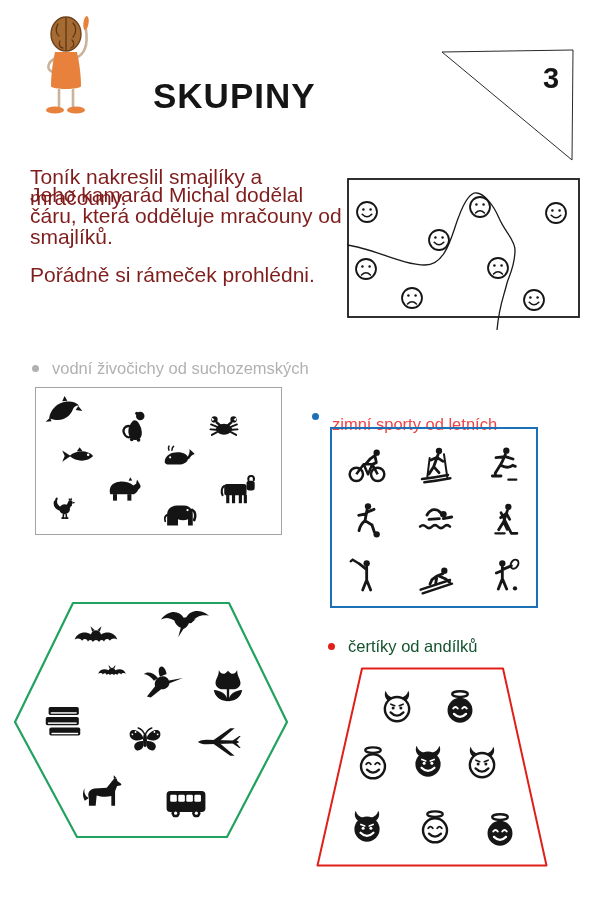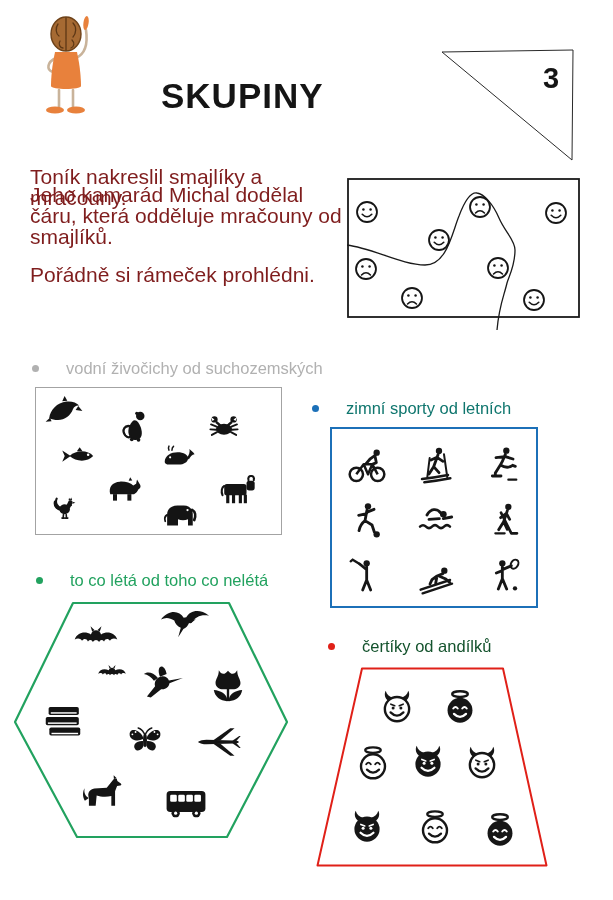--- a/index.html
+++ b/index.html
@@ -3,21 +3,21 @@
 <meta charset="utf-8">
 <style>
   html,body{margin:0;padding:0;background:#fff;}
   .page{position:relative;width:613px;height:900px;background:#fff;overflow:hidden;
         font-family:"Liberation Sans","DejaVu Sans",sans-serif;color:#3d3d3d;}
   .abs{position:absolute;}
   .title{font-size:35px;font-weight:bold;color:#151515;letter-spacing:1px;}
   .corner-num{font-size:29px;font-weight:bold;color:#151515;text-align:center;width:34px;}
   .para{font-size:21px;line-height:21px;color:#7f1d1d;width:322px;}
   .heading{font-size:17px;font-weight:bold;color:#151515;}
-  .bullet-row{display:flex;align-items:center;gap:27px;font-size:16.5px;}
+  .bullet-row{display:flex;align-items:center;gap:13px;font-size:16.5px;}
   .dot{width:7px;height:7px;border-radius:50%;flex:0 0 auto;}
   .group-box{box-sizing:border-box;}
   .animals-box{border:1px solid #a3a3a3;}
   .sports-box{border:2px solid #1c70b8;}
   .scatter{position:absolute;left:0;top:0;width:100%;height:100%;}
   .scatter-item{position:absolute;}
   .scatter-item svg{display:block;width:100%;height:100%;}
 </style>
 </head>
 <body>
@@ -258,21 +258,21 @@
     <ellipse cx="61" cy="15" rx="2.6" ry="7" fill="#e8813c" transform="rotate(8 61 15)"></ellipse>
     <path d="M34,82 L34,99 M48,82 L48,99" stroke="#c9b39a" stroke-width="2.6" stroke-linecap="round"></path>
     <ellipse cx="30" cy="102" rx="9" ry="3.6" fill="#e8813c"></ellipse>
     <ellipse cx="51" cy="102" rx="9" ry="3.6" fill="#e8813c"></ellipse>
     <path d="M31,50 C22,54 21,62 28,64" fill="none" stroke="#c9b39a" stroke-width="2.6" stroke-linecap="round"></path>
     <path d="M30,44 L52,44 C55,58 56,70 56,78 C56,82 26,82 26,78 C26,70 27,58 30,44 Z" fill="#e8813c"></path>
     <ellipse cx="41" cy="26" rx="15" ry="17" fill="#a66a33" stroke="#6e4219" stroke-width="1.4"></ellipse>
     <path d="M41,10 C41,20 41,34 41,42 M33,16 C30,20 31,26 34,28 M48,15 C52,19 51,26 48,29 M35,33 C33,36 35,40 38,40 M47,32 C50,35 49,39 46,40" fill="none" stroke="#5d3715" stroke-width="1.3" stroke-linecap="round"></path>
   </svg>
 
-  <div class="abs title" style="left:161px;top:76px">SKUPINY</div>
+  <div class="abs title" style="left:153px;top:76px">SKUPINY</div>
 
   <svg class="abs" style="left:433px;top:40px" width="148" height="128" viewBox="0 0 148 128">
     <polygon points="9,12 140,10 139,120" fill="#fff" stroke="#2a2a2a" stroke-width="1"></polygon>
   </svg>
   <div class="abs corner-num" style="left:534px;top:62px">3</div>
 
   <div class="abs para" style="left:30px;top:166px">Toník nakreslil smajlíky a mračouny.</div>
   <div class="abs para" style="left:30px;top:184px">Jeho kamarád Michal dodělal čáru, která odděluje mračouny od smajlíků.</div>
   <div class="abs para" style="left:30px;top:264px">Pořádně si rámeček prohlédni.</div>
 
@@ -373,21 +373,21 @@
         <div class="scatter-item" style="left: 123px; top: 105px; width: 40px; height: 40px;">
           <svg>
             <use href="#sym-elephant"></use>
           </svg>
         </div>
       </div>
   </div>
 
   <div class="abs bullet-row" style="left:312px;top:399px">
     <span class="dot" style="background-color: rgb(28, 112, 184);"></span>
-    <span style="color: #0f766e;">zimní sporty od letních</span>
+    <span style="color: #ef4444; margin-top: 16px;">zimní sporty od letních</span>
   </div>
   <div class="abs group-box sports-box" style="left: 330px; top: 427px; width: 208px; height: 181px; border-color: rgb(28, 112, 184);">
     <div class="scatter">
         <div class="scatter-item" style="left: 15px; top: 16px; width: 40px; height: 40px;">
           <svg>
             <use href="#sym-cyclist"></use>
           </svg>
         </div>
         <div class="scatter-item" style="left: 84px; top: 16px; width: 40px; height: 40px;">
           <svg>
@@ -425,24 +425,20 @@
           </svg>
         </div>
         <div class="scatter-item" style="left: 152px; top: 128px; width: 40px; height: 40px;">
           <svg>
             <use href="#sym-tennis-player"></use>
           </svg>
         </div>
       </div>
   </div>
 
-  <div class="abs bullet-row" style="left:36px;top:571px">
-    <span class="dot" style="background-color: rgb(34, 162, 95);"></span>
-    <span style="color: rgb(34, 162, 95);">to co létá od toho co nelétá</span>
-  </div>
   <div class="abs" style="left:13px;top:600px;width:276px;height:240px">
     <svg class="scatter" viewBox="0 0 276 240">
       <polygon points="60,3 216,3 274,122 214,237 64,237 2,122" fill="none" stroke-width="2.2" stroke-linejoin="round" stroke="#22a25f"></polygon>
     </svg>
     <div class="scatter">
         <div class="scatter-item" style="left: 60px; top: 17px; width: 46px; height: 46px;">
           <svg>
             <use href="#sym-bat"></use>
           </svg>
         </div>

